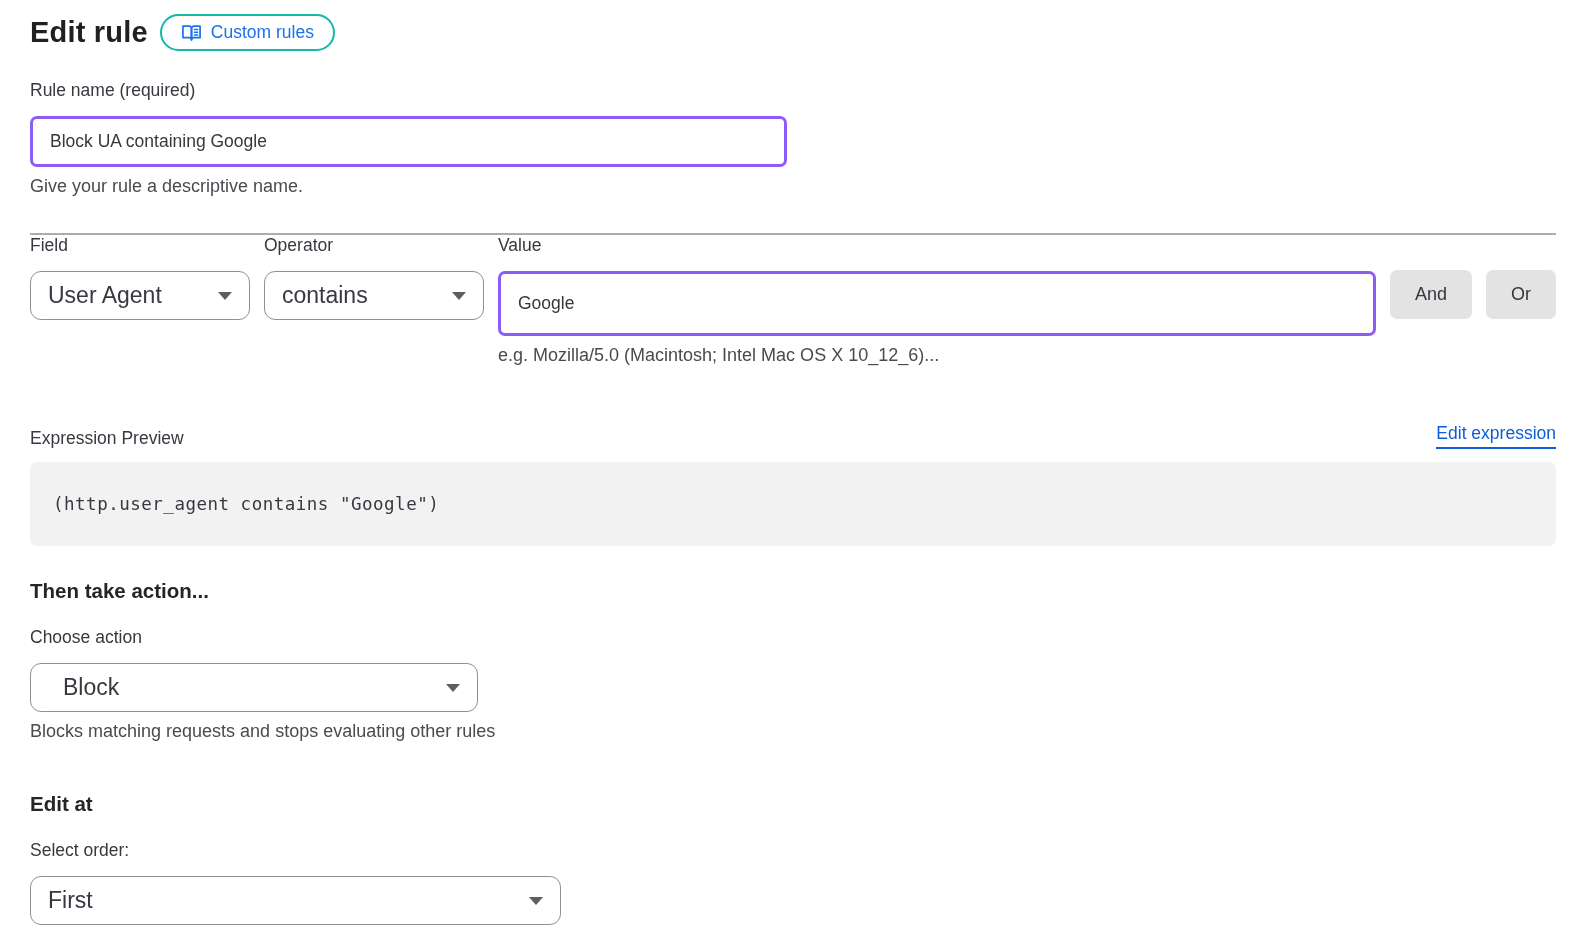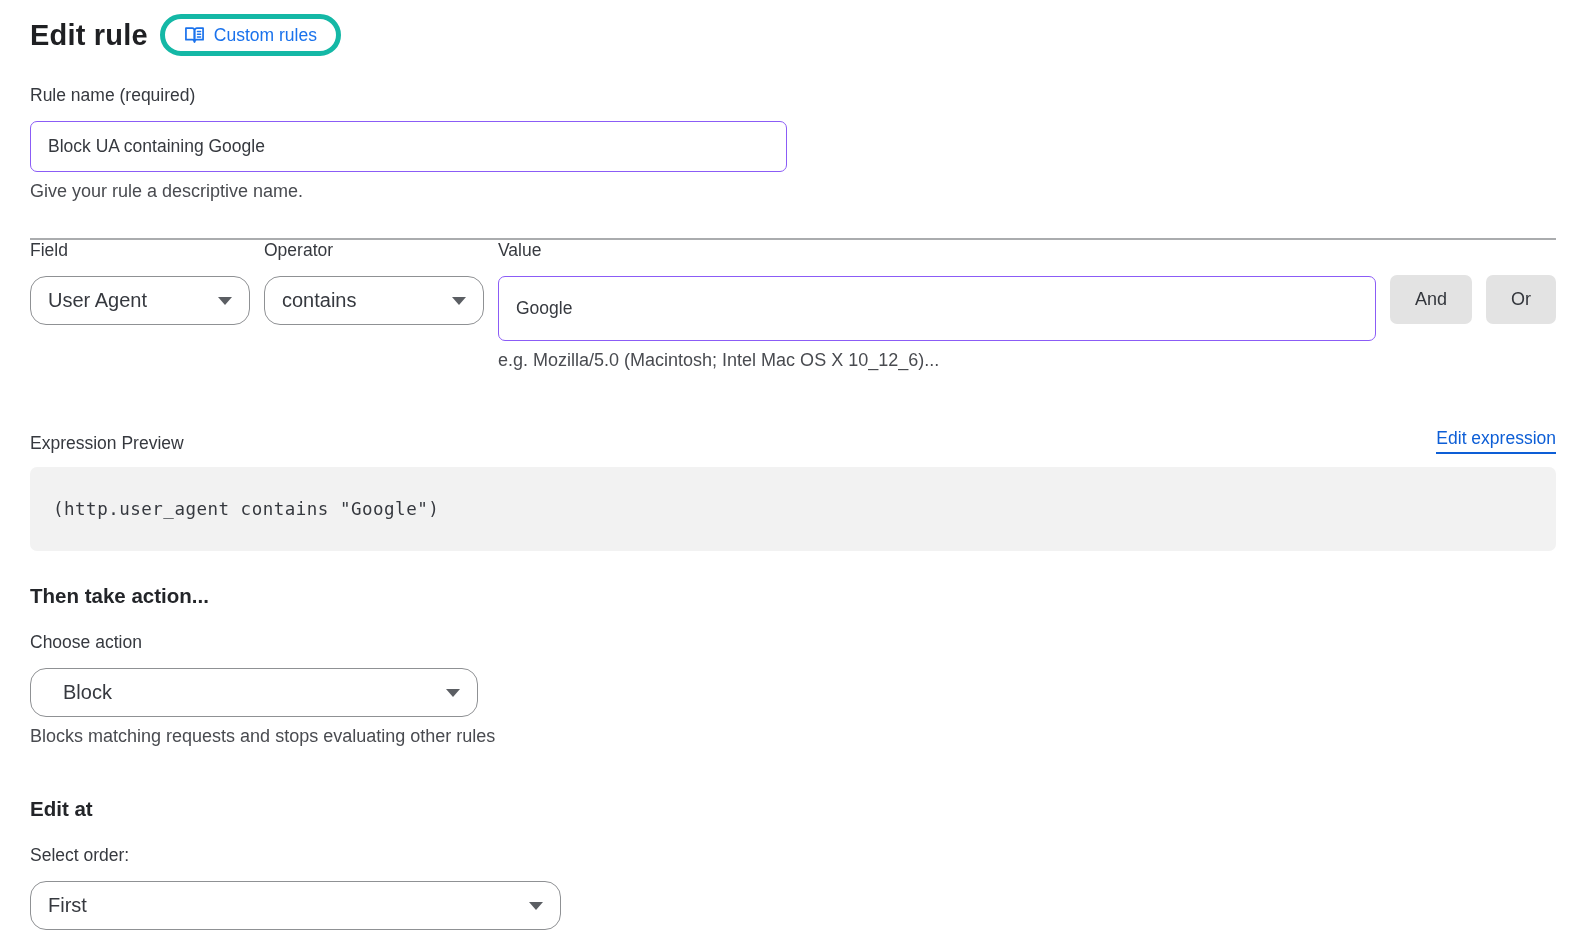--- a/index.html
+++ b/index.html
@@ -26,58 +26,58 @@
     font-weight: 700;
     color: #1f2023;
     letter-spacing: 0.2px;
   }
   .pill-btn {
     display: inline-flex;
     align-items: center;
     gap: 9px;
     height: 37px;
     padding: 16px 19px;
-    border: 5px solid #14b8a6;
+    border: 2px solid #14b8a6;
     border-radius: 999px;
     background: #ffffff;
     color: #1a72ec;
     font-size: 17.5px;
     cursor: pointer;
     font-family: "Liberation Sans", sans-serif;
   }
 
   
   .form-label {
     font-size: 17.5px;
     color: #36393f;
     margin-bottom: 15px;
   }
   .text-input {
     height: 51px;
-    border: 1px solid #8b5cf6;
+    border: 3px solid #8b5cf6;
     border-radius: 7px;
     padding: 0 17px;
     font-size: 17.5px;
     color: #36393f;
     font-family: "Liberation Sans", sans-serif;
     background: #fff;
     outline: none;
     width: 100%;
   }
   .helper-text {
     margin-top: 9px;
     font-size: 18px;
     color: #494b50;
   }
   .select-box {
     height: 49px;
     border: 1px solid #8f9194;
-    border-radius: 16px;
+    border-radius: 11px;
     padding: 0 17px;
-    font-size: 20px;
+    font-size: 23px;
     color: #36393f;
     background: #fff;
     display: flex;
     align-items: center;
     justify-content: space-between;
     cursor: pointer;
   }
   .caret {
     width: 0; height: 0;
     border-left: 7px solid transparent;

